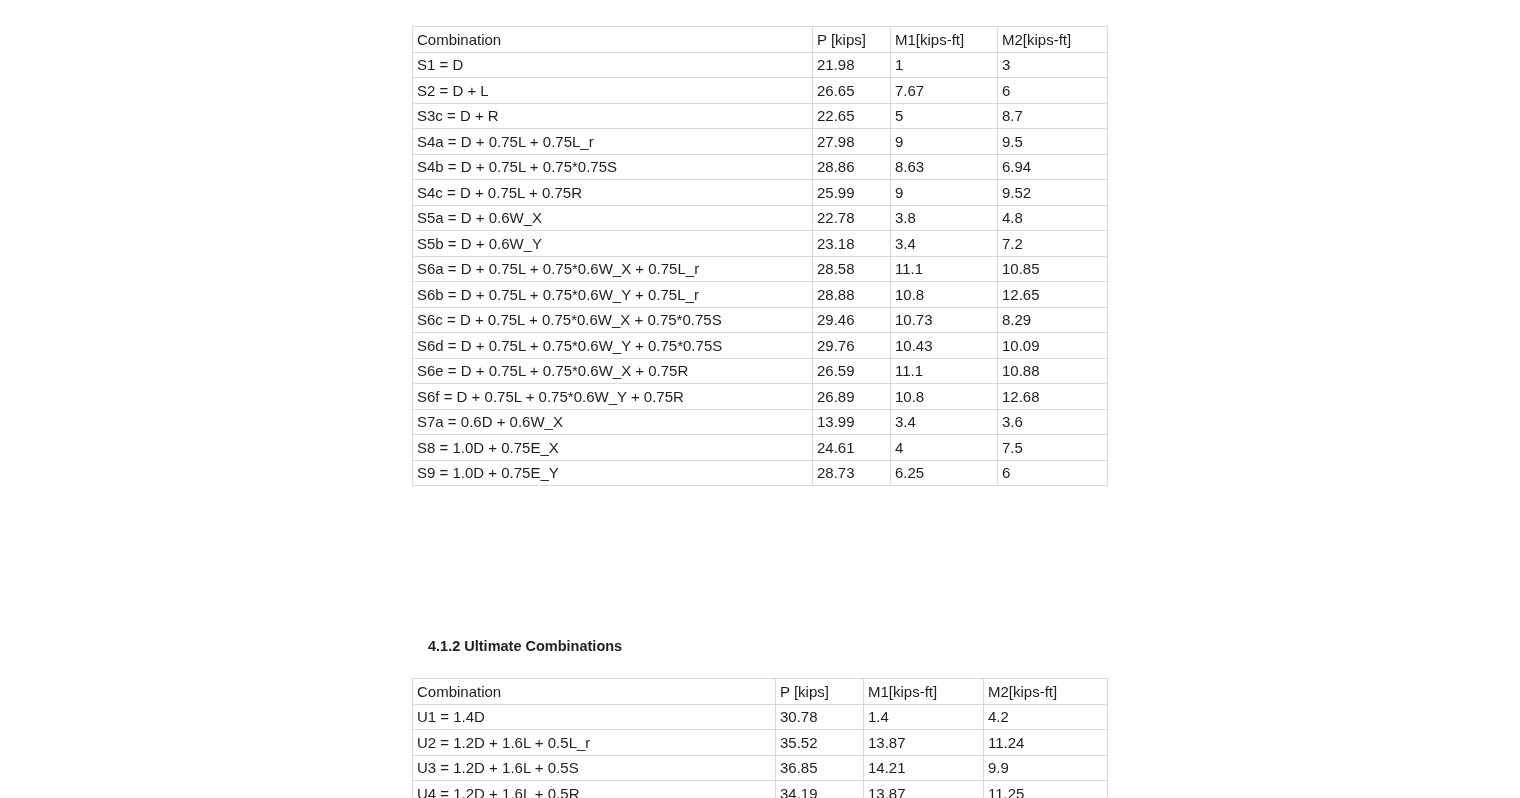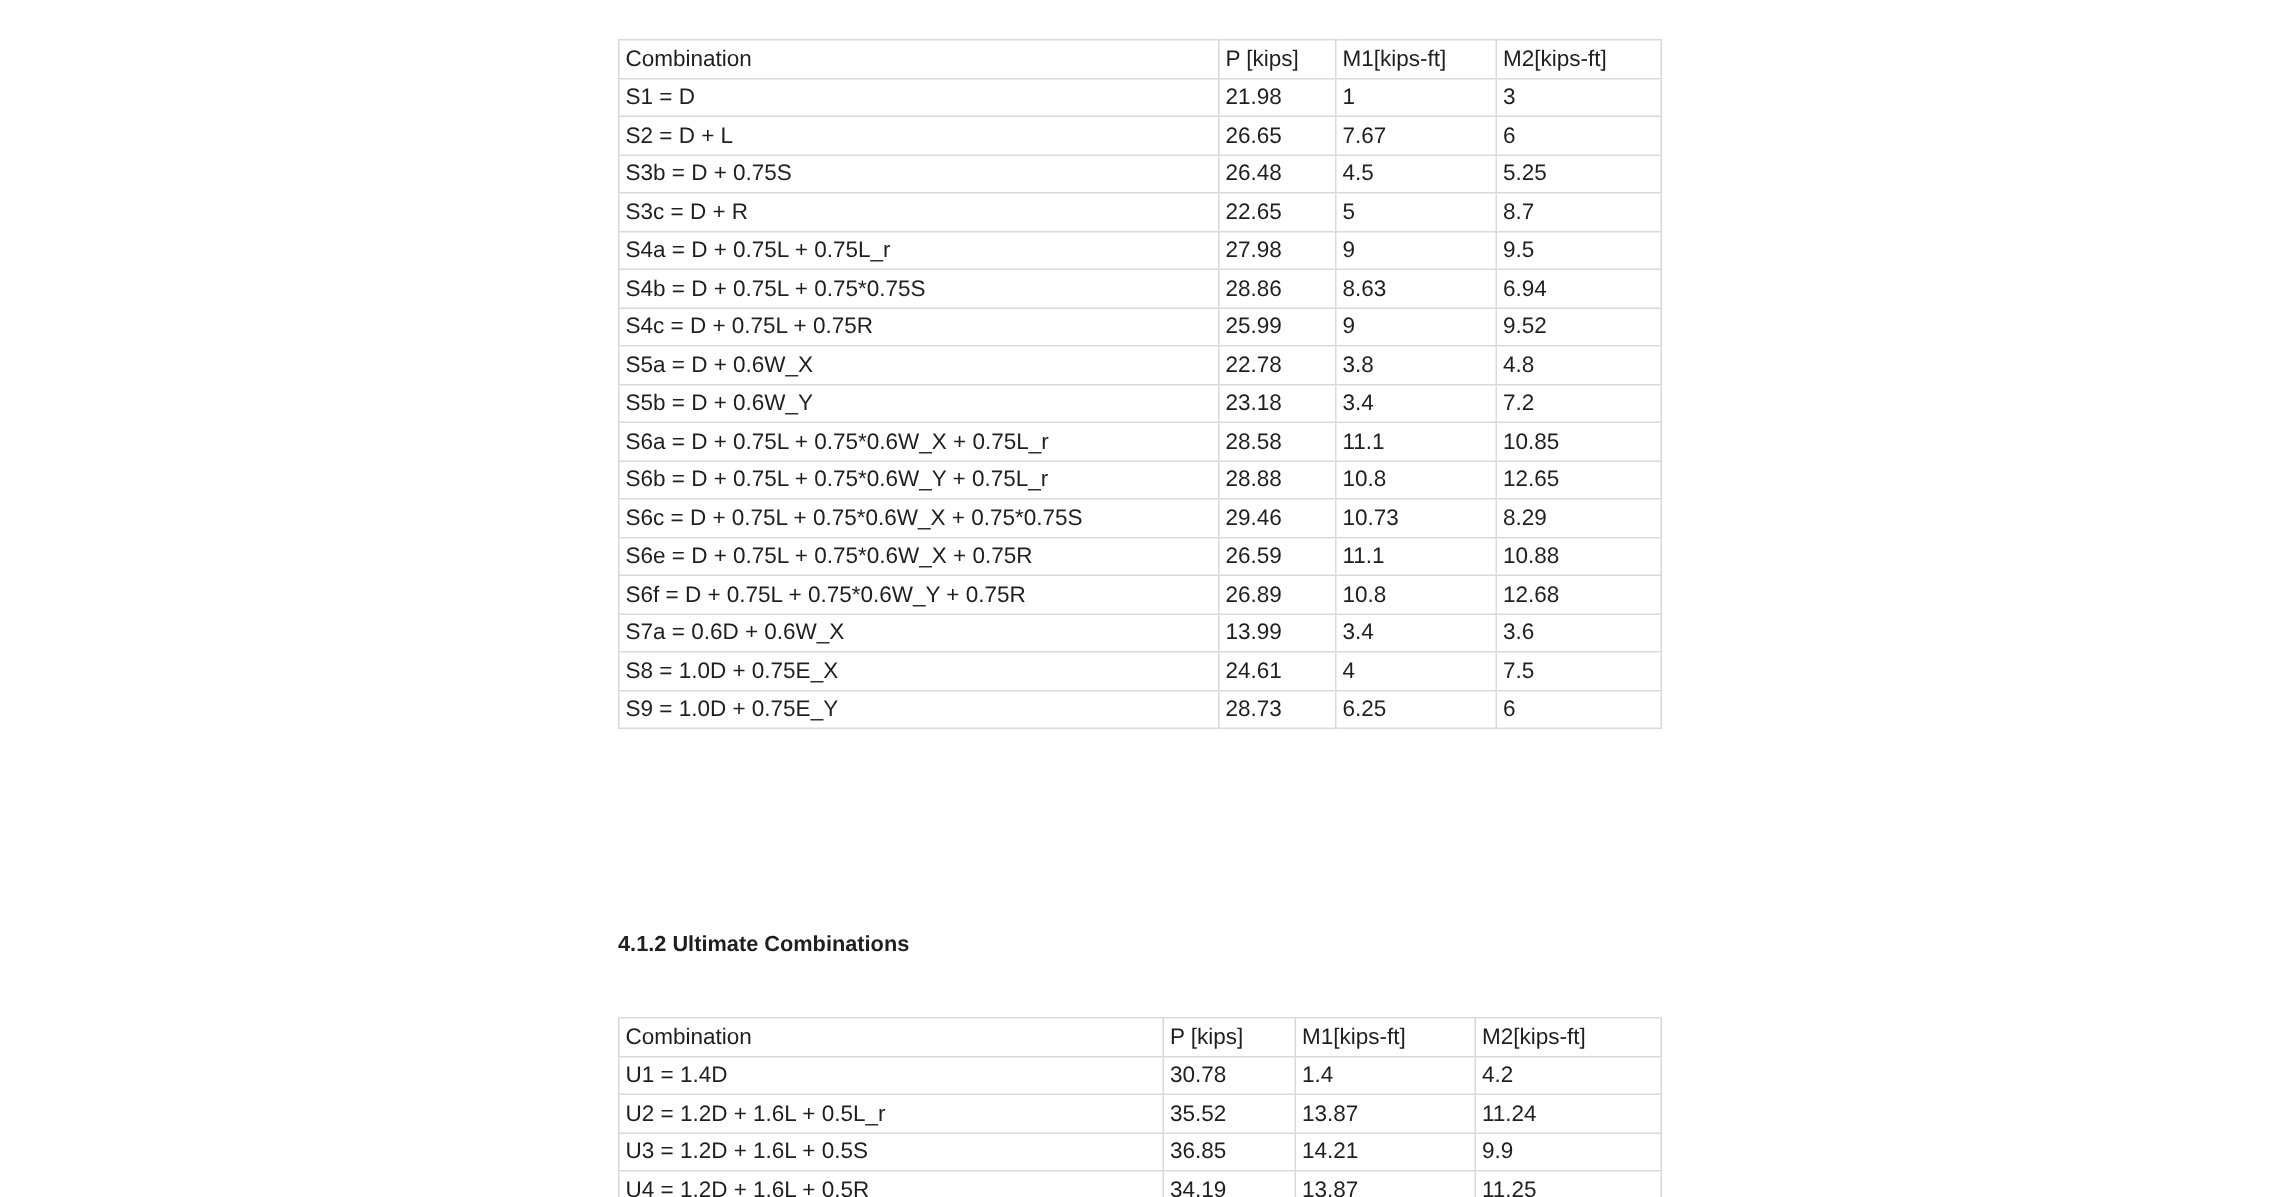--- a/index.html
+++ b/index.html
@@ -18,21 +18,21 @@
     border: 1px solid #d9d9d9;
     padding: 0 4px;
     height: 24.5px;
     white-space: nowrap;
     vertical-align: middle;
   }
   #service-table { left: 412px; top: 26px; width: 695px; }
   #ultimate-table { left: 412px; top: 678px; width: 695px; }
   .section-heading {
     position: absolute; left: 412px; top: 622px;
-    font-size: 14.5px; font-weight: bold; margin: 0;
+    font-size: 14.5px; font-weight: bold; margin: 16px;
   }
 </style>
 </head>
 <body>
 
 <table class="combo" id="service-table">
   <colgroup>
     <col style="width:400px">
       <col style="width:78px">
       <col style="width:107px">
@@ -49,26 +49,20 @@
         <td>S1 = D</td>
         <td>21.98</td>
         <td>1</td>
         <td>3</td>
       </tr>
       <tr>
         <td>S2 = D + L</td>
         <td>26.65</td>
         <td>7.67</td>
         <td>6</td>
-      </tr>
-      <tr>
-        <td>S3b = D + 0.75S</td>
-        <td>26.48</td>
-        <td>4.5</td>
-        <td>5.25</td>
       </tr>
       <tr>
         <td>S3c = D + R</td>
         <td>22.65</td>
         <td>5</td>
         <td>8.7</td>
       </tr>
       <tr>
         <td>S4a = D + 0.75L + 0.75L_r</td>
         <td>27.98</td>
@@ -109,20 +103,26 @@
         <td>S6b = D + 0.75L + 0.75*0.6W_Y + 0.75L_r</td>
         <td>28.88</td>
         <td>10.8</td>
         <td>12.65</td>
       </tr>
       <tr>
         <td>S6c = D + 0.75L + 0.75*0.6W_X + 0.75*0.75S</td>
         <td>29.46</td>
         <td>10.73</td>
         <td>8.29</td>
+      </tr>
+      <tr>
+        <td>S6d = D + 0.75L + 0.75*0.6W_Y + 0.75*0.75S</td>
+        <td>29.76</td>
+        <td>10.43</td>
+        <td>10.09</td>
       </tr>
       <tr>
         <td>S6e = D + 0.75L + 0.75*0.6W_X + 0.75R</td>
         <td>26.59</td>
         <td>11.1</td>
         <td>10.88</td>
       </tr>
       <tr>
         <td>S6f = D + 0.75L + 0.75*0.6W_Y + 0.75R</td>
         <td>26.89</td>

